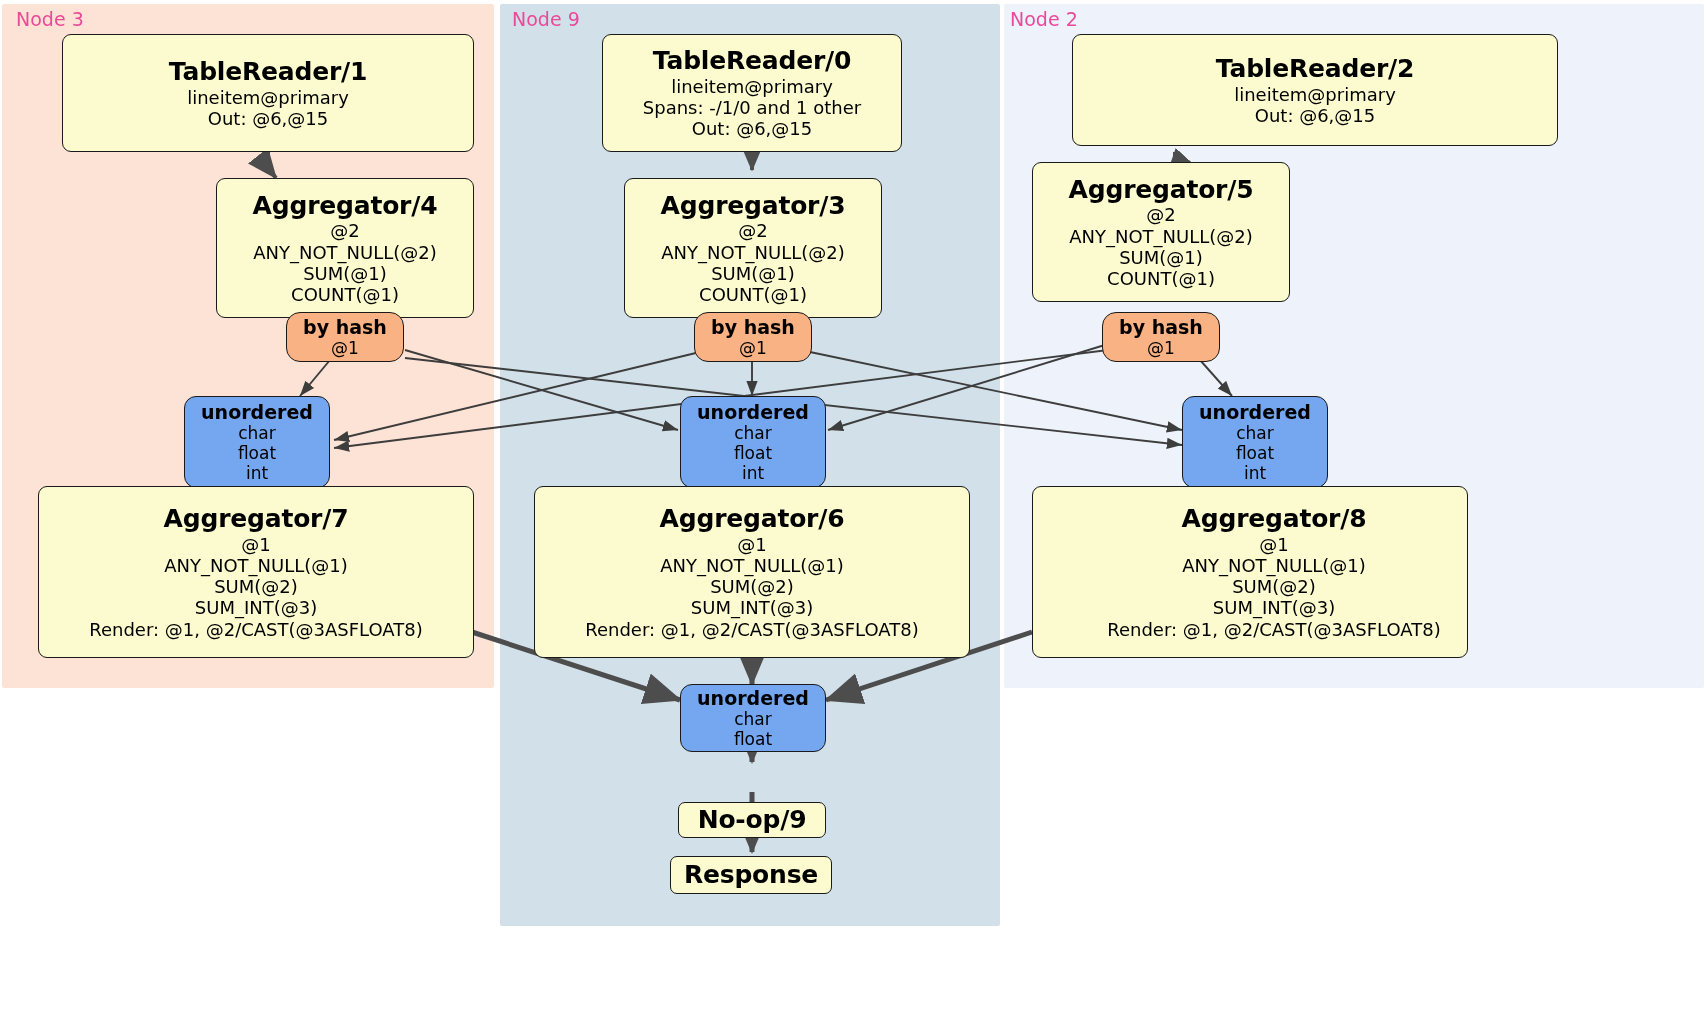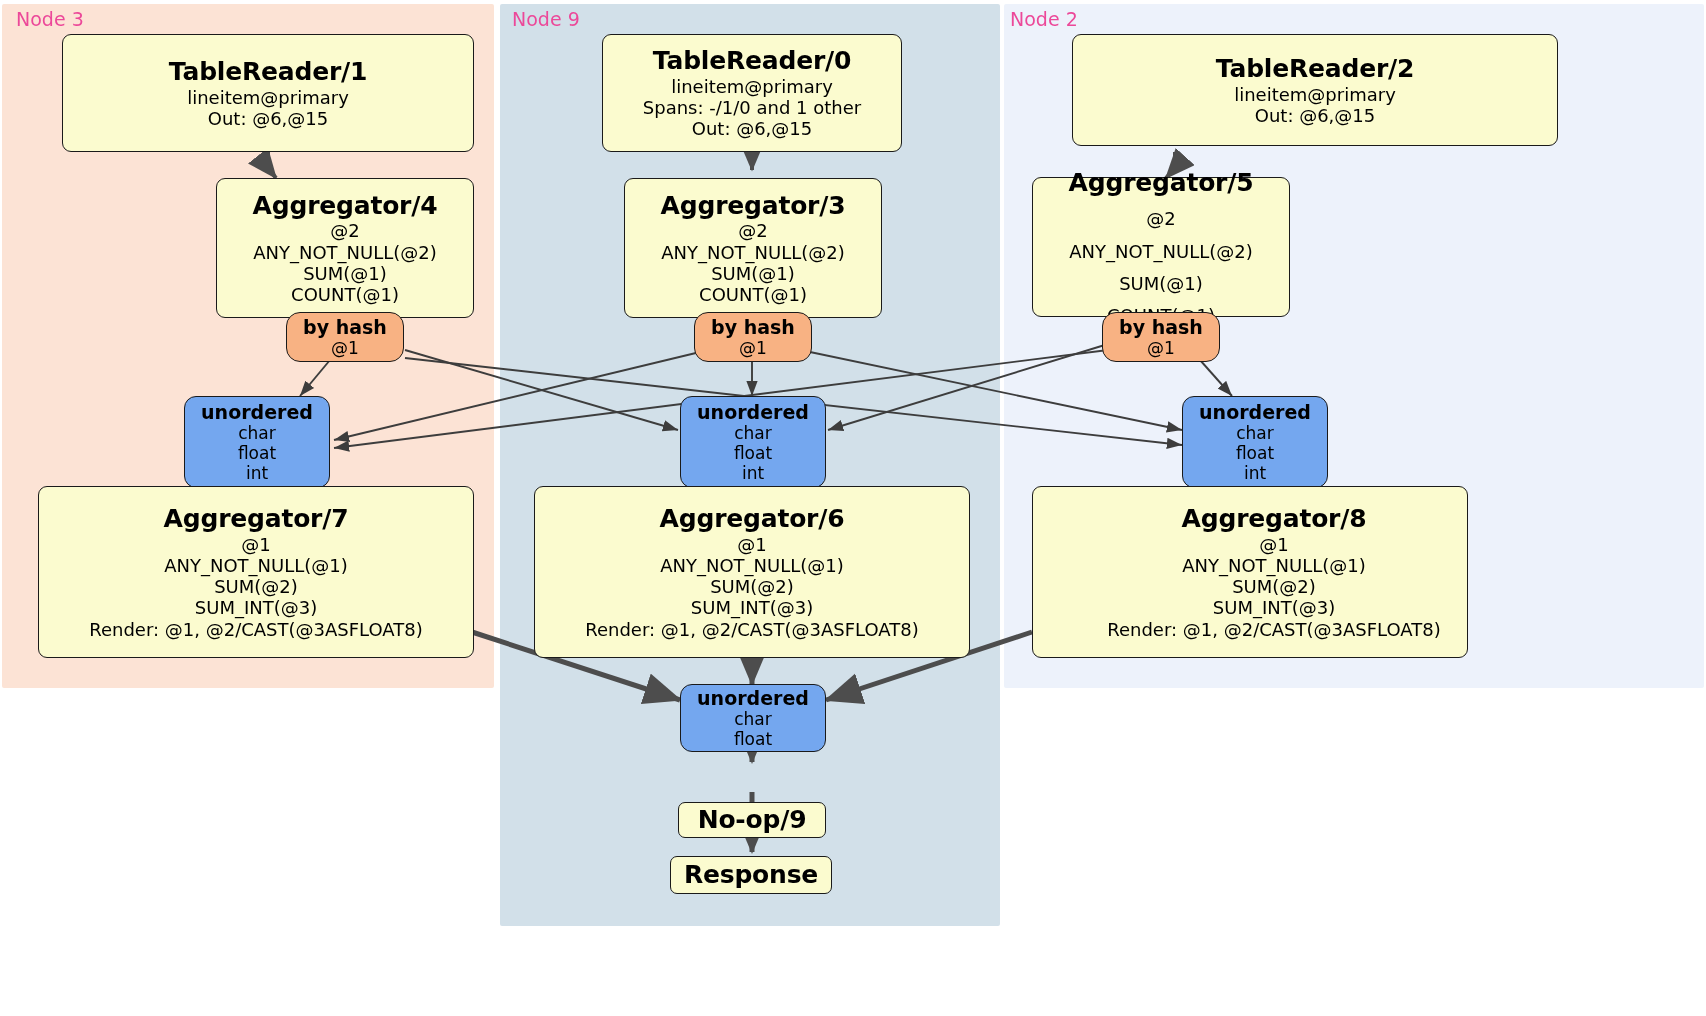--- a/index.html
+++ b/index.html
@@ -108,21 +108,21 @@
   </div>
 
   <div class="gbox box-yellow" style="left:624px;top:178px;width:258px;height:140px;">
     <div class="gtitle">Aggregator/3</div>
     <div class="gline">@2</div>
     <div class="gline">ANY_NOT_NULL(@2)</div>
     <div class="gline">SUM(@1)</div>
     <div class="gline">COUNT(@1)</div>
   </div>
 
-  <div class="gbox box-yellow" style="left:1032px;top:177px;width:258px;height:140px;gap:11px;">
+  <div class="gbox box-yellow" style="left:1032px;top:162px;width:258px;height:140px;">
     <div class="gtitle">Aggregator/5</div>
     <div class="gline">@2</div>
     <div class="gline">ANY_NOT_NULL(@2)</div>
     <div class="gline">SUM(@1)</div>
     <div class="gline">COUNT(@1)</div>
   </div>
 
   <div class="gbox box-orange" style="left:286px;top:312px;width:118px;height:50px;border-radius:14px;">
     <div class="gtitle-sm">by hash</div>
     <div class="gline-sm">@1</div>

